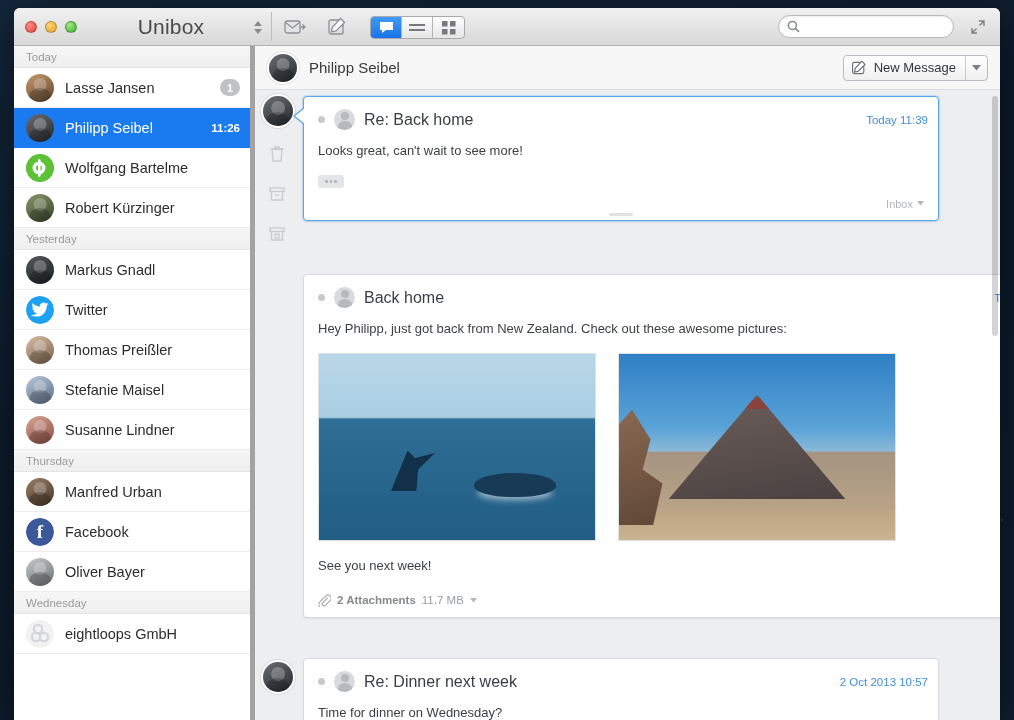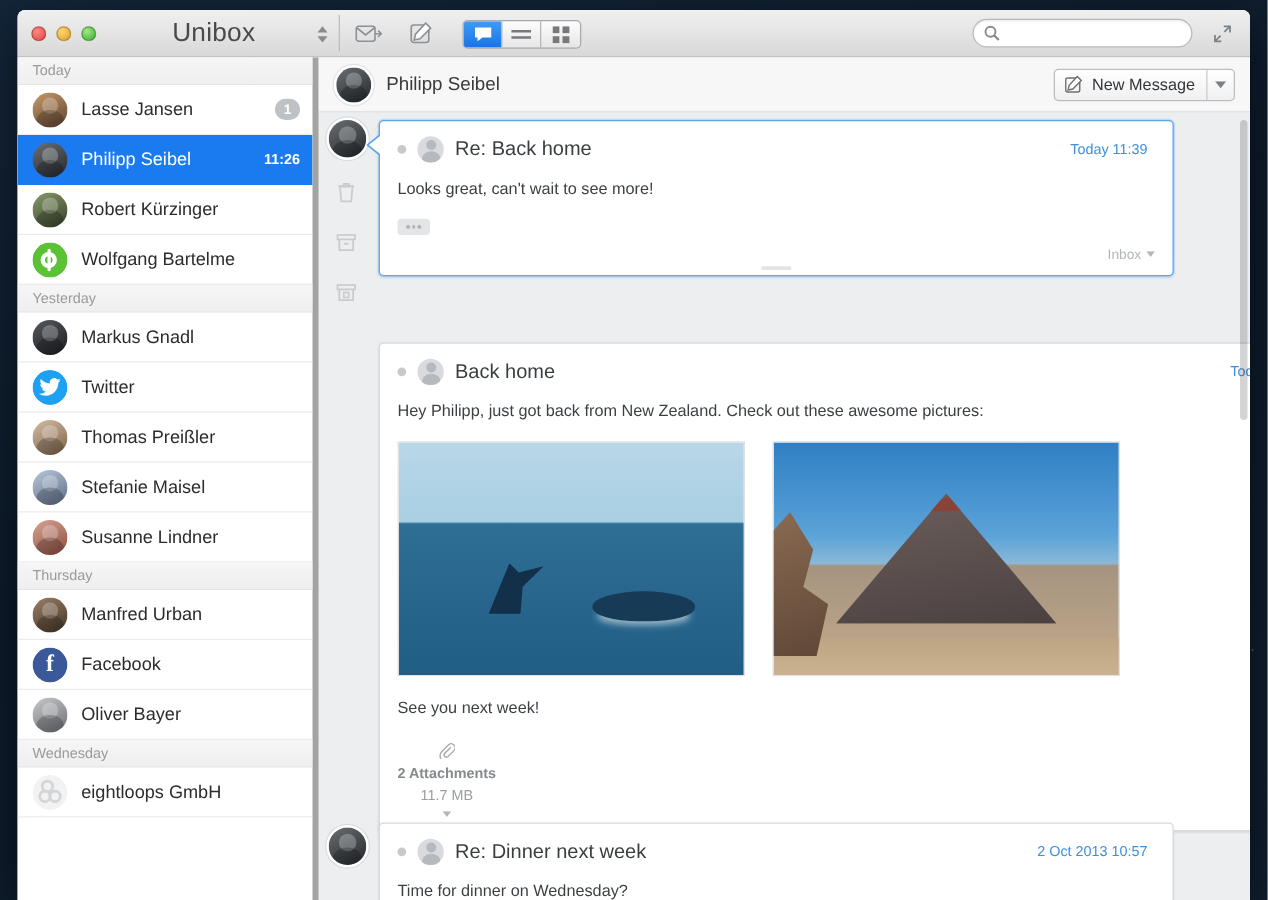--- a/index.html
+++ b/index.html
@@ -174,35 +174,35 @@
     position: relative;
   }
   .card.sel { border: 1px solid #57a6ef; box-shadow: 0 0 0 1px rgba(87,166,239,.25), 0 1px 3px rgba(0,0,0,.08); }
 
   .tail { position: absolute; width: 0; height: 0; }
   .tail.left-out { left: -11px; top: 10px; border-top: 9px solid transparent; border-bottom: 9px solid transparent; border-right: 11px solid #57a6ef; }
   .tail.left-in  { left: -9px;  top: 11px; border-top: 8px solid transparent; border-bottom: 8px solid transparent; border-right: 10px solid #fff; }
   .tail.right-out { right: -11px; top: 10px; border-top: 9px solid transparent; border-bottom: 9px solid transparent; border-left: 11px solid #d9dadd; }
   .tail.right-in  { right: -9px;  top: 11px; border-top: 8px solid transparent; border-bottom: 8px solid transparent; border-left: 10px solid #fff; }
 
-  .msg-head { display: flex; align-items: center; padding: 12px 20px 0 14px; gap: 9px; }
+  .msg-head { display: flex; align-items: center; padding: 12px 10px 0 14px; gap: 9px; }
   .dot { width: 7px; height: 7px; border-radius: 50%; background: #c7c9cc; flex: 0 0 7px; }
   .ph-av { width: 21px; height: 21px; border-radius: 50%; background: #d8dadd; position: relative; flex: 0 0 21px; overflow: hidden; }
   .ph-av::before { content:""; position:absolute; left:50%; top:3px; transform: translateX(-50%); width: 8px; height: 8px; border-radius: 50%; background: #b6b9bd; }
   .ph-av::after  { content:""; position:absolute; left:50%; top:12px; transform: translateX(-50%); width: 15px; height: 12px; border-radius: 7px 7px 0 0; background: #b6b9bd; }
   .subject { font-size: 16px; color: #3a3e43; flex: 1; }
   .stamp { font-size: 11.5px; color: #3f8fd8; }
 
   .msg-body { padding: 12px 14px 0 14px; font-size: 13px; color: #3c3f44; line-height: 1.45; }
   .more-pill { margin: 14px 14px 0 14px; width: 26px; height: 13px; border-radius: 3px; background: #e3e5e7;
     display: flex; align-items: center; justify-content: center; gap: 2px; }
   .more-pill span { width: 2.5px; height: 2.5px; border-radius: 50%; background: #b0b3b6; }
 
   .msg-foot { display: flex; align-items: center; padding: 0 14px 10px 14px; margin-top: 10px; }
-  .atts { display: flex; align-items: center; gap: 6px; font-size: 11.5px; color: #9a9da1; flex-direction: column; }
+  .atts { display: flex; align-items: center; gap: 6px; font-size: 11.5px; color: #9a9da1; }
   .atts b { color: #86898d; font-weight: bold; }
   .folder { margin-left: auto; font-size: 11px; color: #b4b7ba; display: flex; align-items: center; gap: 4px; }
 
   .grabber { position: absolute; left: 50%; transform: translateX(-50%); bottom: 4px; width: 24px; height: 3px; border-radius: 2px; background: #e1e3e5; }
 
   .photos { display: flex; gap: 22px; padding: 14px 14px 0 14px; }
   .photo { width: 278px; height: 188px; border: 1px solid #e0e1e3; }
   .photo.whales {
     background:
       linear-gradient(#b9d7e8 0%, #a9cfe3 34%, #2f6e95 35%, #215d85 100%);
@@ -332,37 +332,37 @@
       <div class="conv selected">
         <div class="av">
             <div class="face f2"></div>
           </div>
         <div class="name">Philipp Seibel</div>
         <div class="time">11:26</div>
       </div>
 
       <div class="conv">
         <div class="av">
-            <div class="face f3"></div>
-          </div>
-        <div class="name">Robert Kürzinger</div>
-      </div>
-
-      <div class="conv">
-        <div class="av">
           <div class="logo lg-beats">
             <svg width="28" height="28" viewBox="0 0 28 28">
                 <circle cx="14" cy="14" r="14" fill="#5bc236"></circle>
                 <circle cx="13" cy="14" r="6.5" fill="#fff"></circle>
                 <circle cx="13" cy="14" r="3" fill="#5bc236"></circle>
                 <rect x="12" y="5" width="2.6" height="18" rx="1.3" fill="#fff"></rect>
               </svg>
           </div>
         </div>
         <div class="name">Wolfgang Bartelme</div>
+      </div>
+
+      <div class="conv">
+        <div class="av">
+            <div class="face f3"></div>
+          </div>
+        <div class="name">Robert Kürzinger</div>
       </div>
 
       <div class="group-head">Yesterday</div>
 
       <div class="conv">
         <div class="av">
             <div class="face f4"></div>
           </div>
         <div class="name">Markus Gnadl</div>
       </div>

